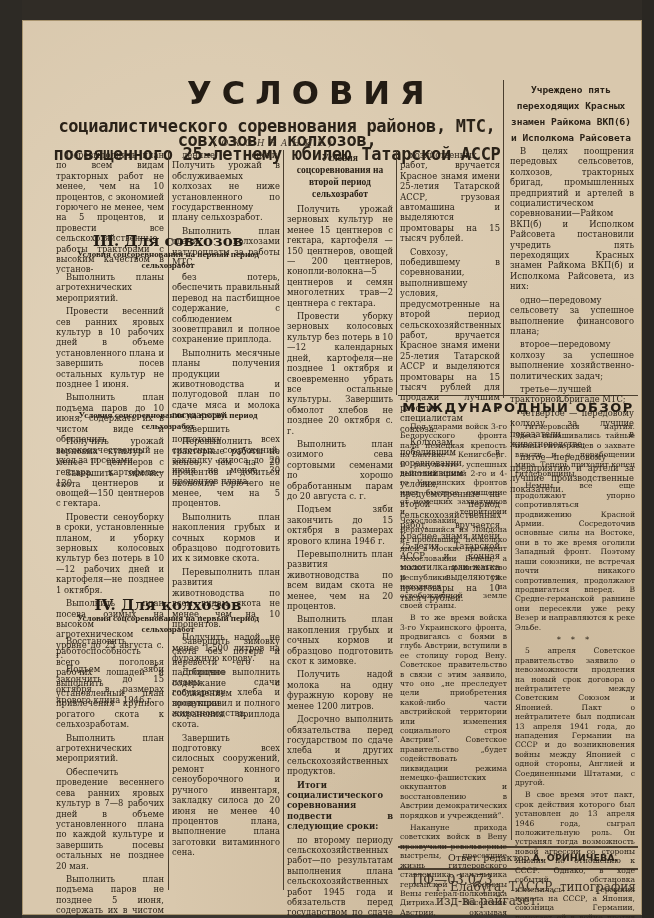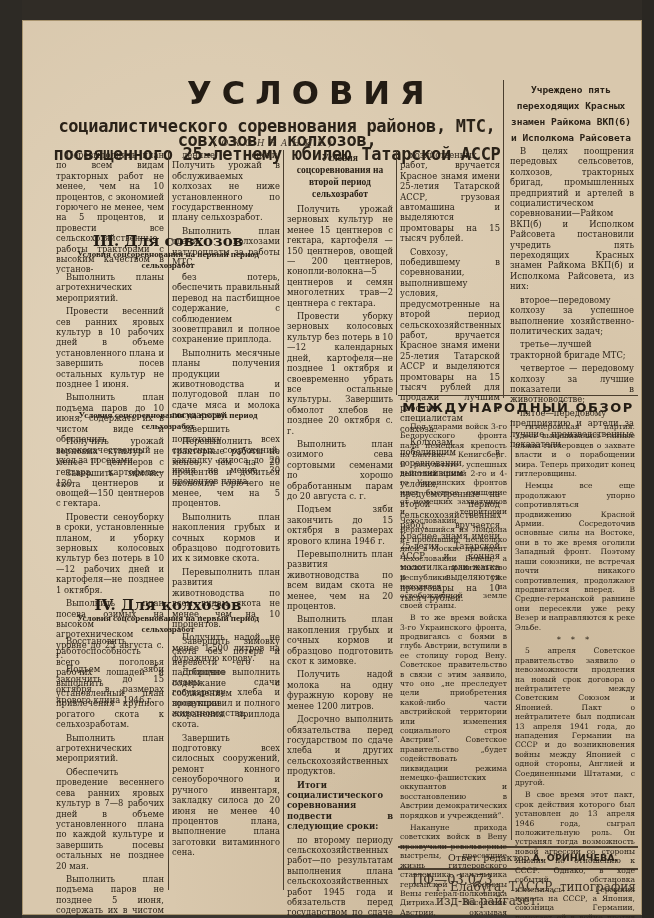--- a/index.html
+++ b/index.html
@@ -128,20 +128,21 @@
 
 <div class="col" style="left:400px;top:150px;width:100px;">
   <p>хозяйственных работ, вручается Красное знамя имени 25-летия Татарской АССР, грузовая автомашина и выделяются промтовары на 15 тысяч рублей.</p>
   <p>Совхозу, победившему в соревновании, выполнившему условия, предусмотренные на второй период сельскохозяйственных работ, вручается Красное знамя имени 25-летия Татарской АССР и выделяются промтовары на 15 тысяч рублей для продажи лучшим рабочим и специалистам совхоза.</p>
   <p>Колхозам, победившим в соревновании, выполнившим условия, предусмотренные на второй период сельскохозяйственных работ, вручается Красное знамя имени 25-летия Татарской АССР и конная молотилка или жатка и выделяются промтовары на 10 тысяч рублей.</p>
 </div>
 
 <div class="head-block" style="left:508px;top:82px;width:126px;font-size:9.5px;line-height:16px;">Учреждено пять переходящих Красных знамен Райкома ВКП(б) и Исполкома Райсовета</div>
 <div class="col" style="left:510px;top:146px;width:124px;">
   <p>В целях поощрения передовых сельсоветов, колхозов, тракторных бригад, промышленных предприятий и артелей в социалистическом соревновании—Райком ВКП(б) и Исполком Райсовета постановили учредить пять переходящих Красных знамен Райкома ВКП(б) и Исполкома Райсовета, из них:</p>
+  <p>одно—передовому сельсовету за успешное выполнение финансового плана;</p>
   <p>второе—передовому колхозу за успешное выполнение хозяйственно-политических задач;</p>
   <p>третье—лучшей тракторной бригаде МТС;</p>
   <p>четвертое — передовому колхозу за лучшие показатели в животноводстве;</p>
   <p>пятое—передовому предприятию и артели за лучшие производственные показатели.</p>
 </div>
 
 <div class="obzor">МЕЖДУНАРОДНЫЙ ОБЗОР</div>
 <div class="col" style="left:400px;top:422px;width:107px;font-size:7.6px;line-height:9.4px;">
   <p>Под ударами войск 3-го Белорусского фронта пала немецкая крепость на Балтике — Кенигсберг. В результате успешных действий армий 2-го и 4-го Украинских фронтов идет быстрое очищение от немецких захватчиков и территории Чехословакии. Вернувшийся из Лондона и пробывший несколько дней в Москве президент Чехословакии Бенеш, а также правительство республики уже находятся на освобожденной земле своей страны.</p>
   <p>В то же время войска 3-го Украинского фронта, продвигаясь с боями в глубь Австрии, вступили в ее столицу город Вену. Советское правительство в связи с этим заявило, что оно „не преследует цели приобретения какой-либо части австрийской территории или изменения социального строя Австрии“. Советское правительство „будет содействовать ликвидации режима немецко-фашистских оккупантов и восстановлению в Австрии демократических порядков и учреждений“.</p>

